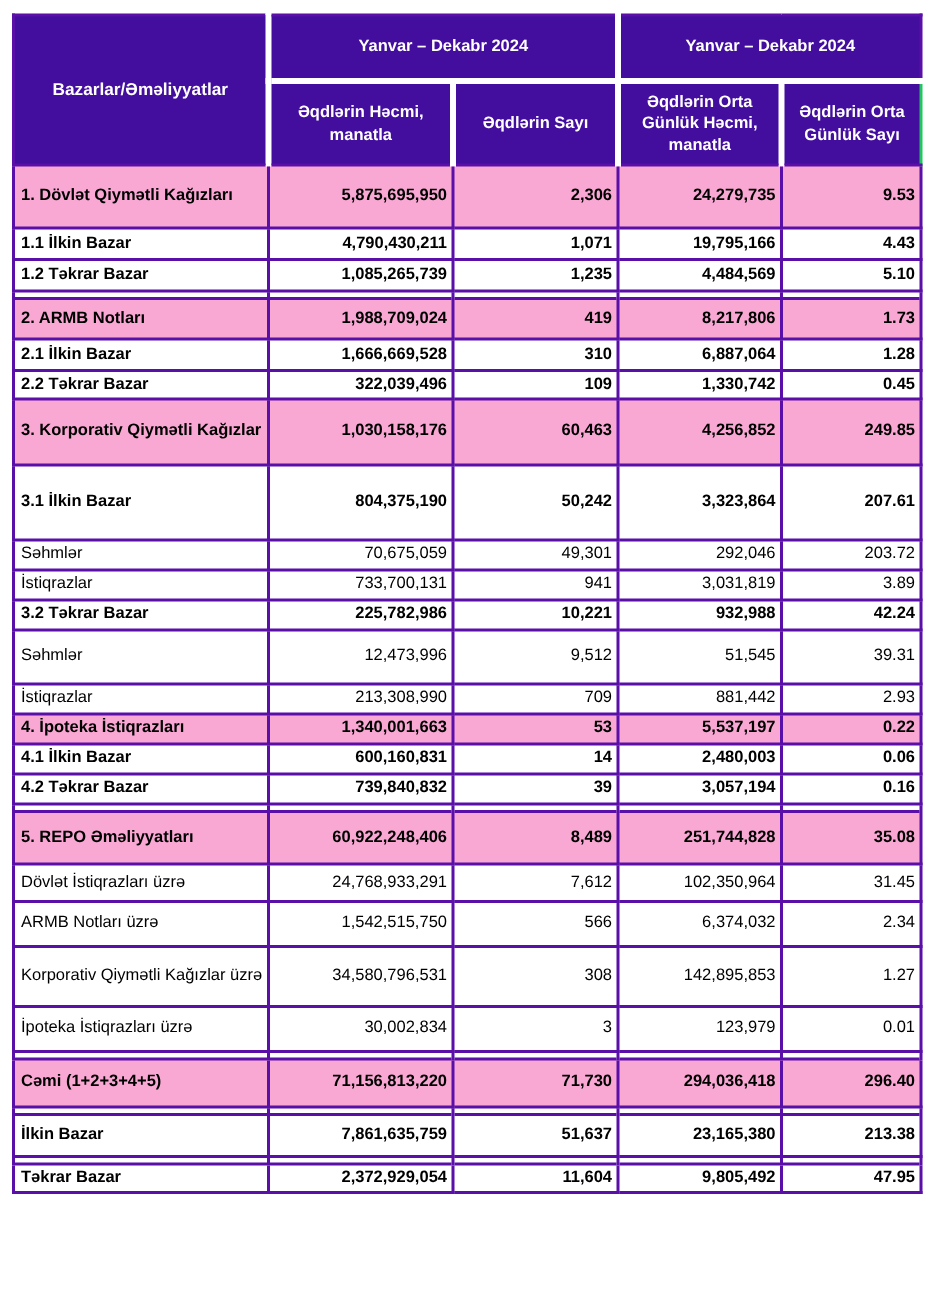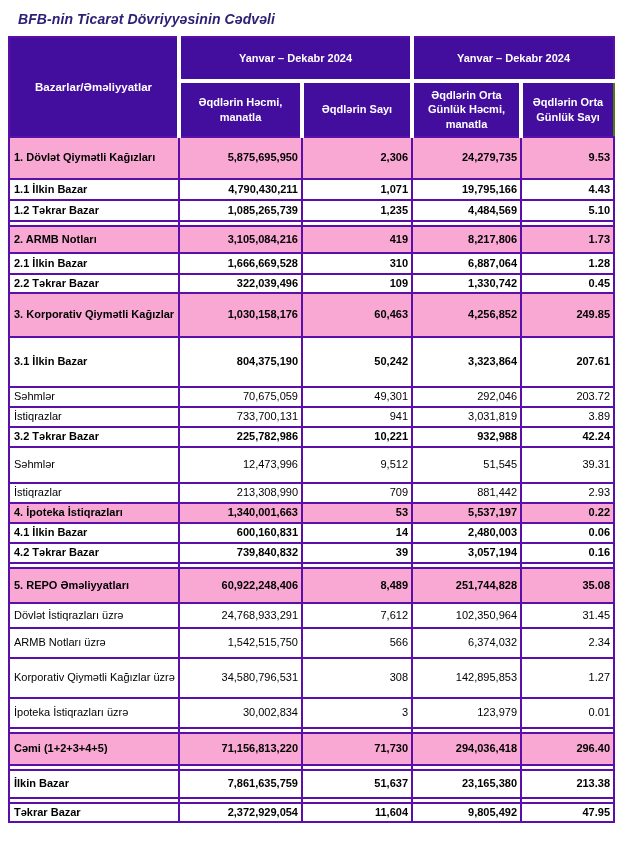--- a/index.html
+++ b/index.html
@@ -31,41 +31,40 @@
     height:44px;
     border-top:2px solid #5A0FA8;border-left:4px solid #ffffff;
     border-right:4px solid #ffffff;border-bottom:4px solid #ffffff;
   }
   th.group:last-child{border-right:2px solid #5A0FA8;}
   th.sub{
     height:56px;
     border-top:4px solid #ffffff;border-left:4px solid #ffffff;
     border-right:4px solid #ffffff;border-bottom:2px solid #5A0FA8;
   }
-  th.sub:last-child{border-right:2px solid #4d7c0f;}
+  th.sub:last-child{border-right:2px solid #22c55e;}
   
   tbody td{
     border:2px solid #5A0FA8;background:#ffffff;
     font-size:11px;vertical-align:middle;line-height:1.2;
   }
   td.lbl{text-align:left;padding:1px 2px 1px 4px;}
   td.num{text-align:right;padding:1px 3px 1px 2px;font-variant-numeric:tabular-nums;}
   tr.band td{background:#f9a8d4;}
   tr.bold td{font-weight:bold;}
   tr.spacer td{
     border-top:none;border-bottom:none;
     border-left:2px solid #5A0FA8;border-right:2px solid #5A0FA8;
     background:#ffffff;padding:0;
   }
 </style>
 </head>
 <body>
 
 <div class="page">
-  <div class="title">BFB-nin Ticarət Dövriyyəsinin Cədvəli</div>
 
   <table>
     <colgroup>
       <col style="width:170px">
       <col style="width:123px">
       <col style="width:110px">
       <col style="width:109px">
       <col style="width:93px">
     </colgroup>
     <thead>
@@ -105,21 +104,21 @@
         </tr>
         <tr class="spacer" style="height: 5px;">
           <td></td>
           <td></td>
           <td></td>
           <td></td>
           <td></td>
         </tr>
         <tr class="band bold" style="height: 27px;">
           <td class="lbl">2. ARMB Notları</td>
-          <td class="num">3,105,084,216</td>
+          <td class="num">1,988,709,024</td>
           <td class="num">419</td>
           <td class="num">8,217,806</td>
           <td class="num">1.73</td>
         </tr>
         <tr class="bold" style="height: 21px;">
           <td class="lbl">2.1 İlkin Bazar</td>
           <td class="num">1,666,669,528</td>
           <td class="num">310</td>
           <td class="num">6,887,064</td>
           <td class="num">1.28</td>

